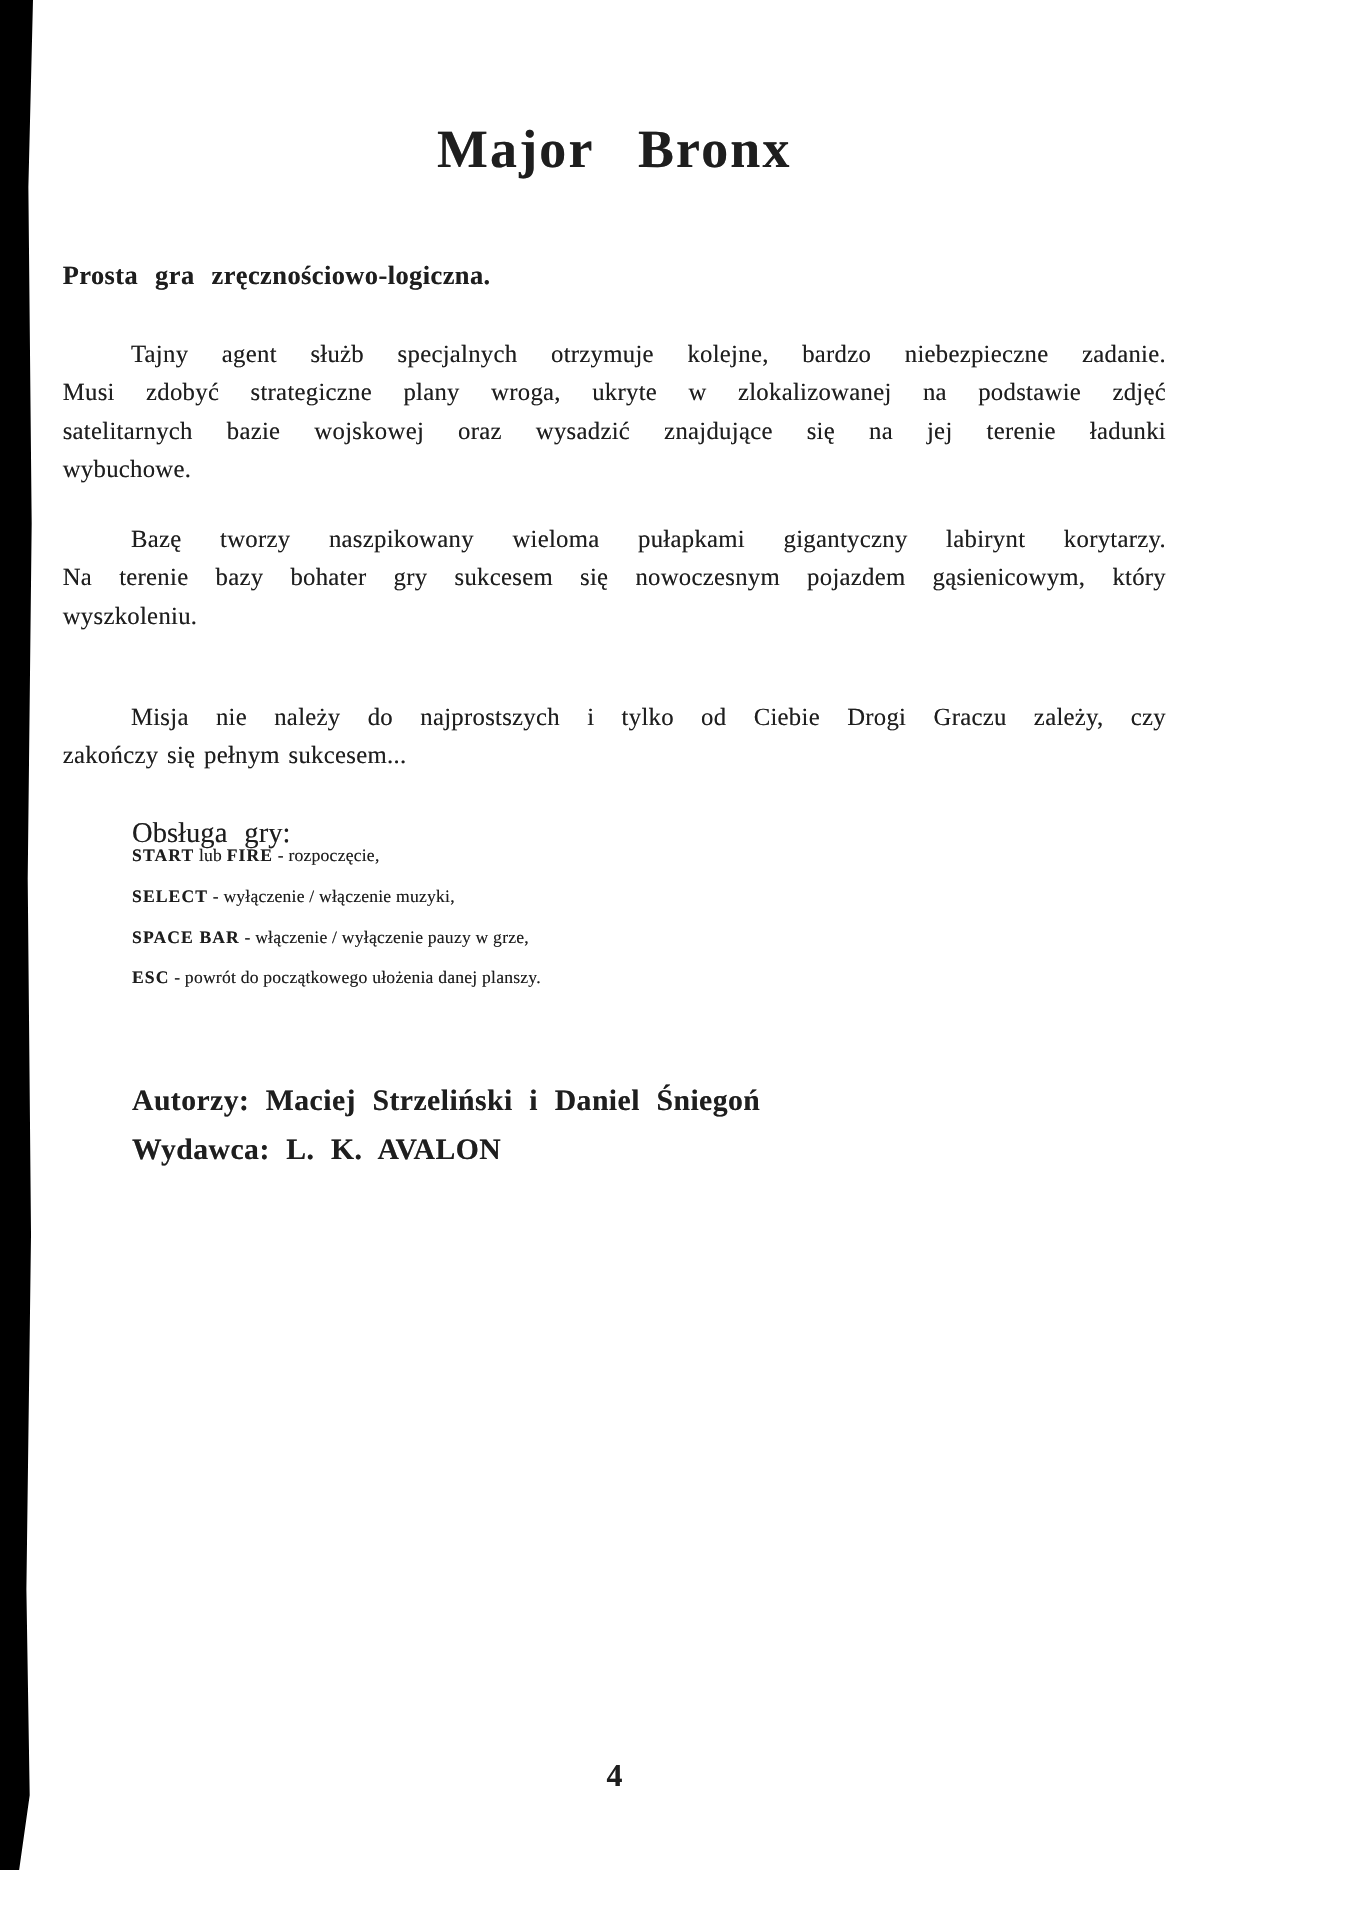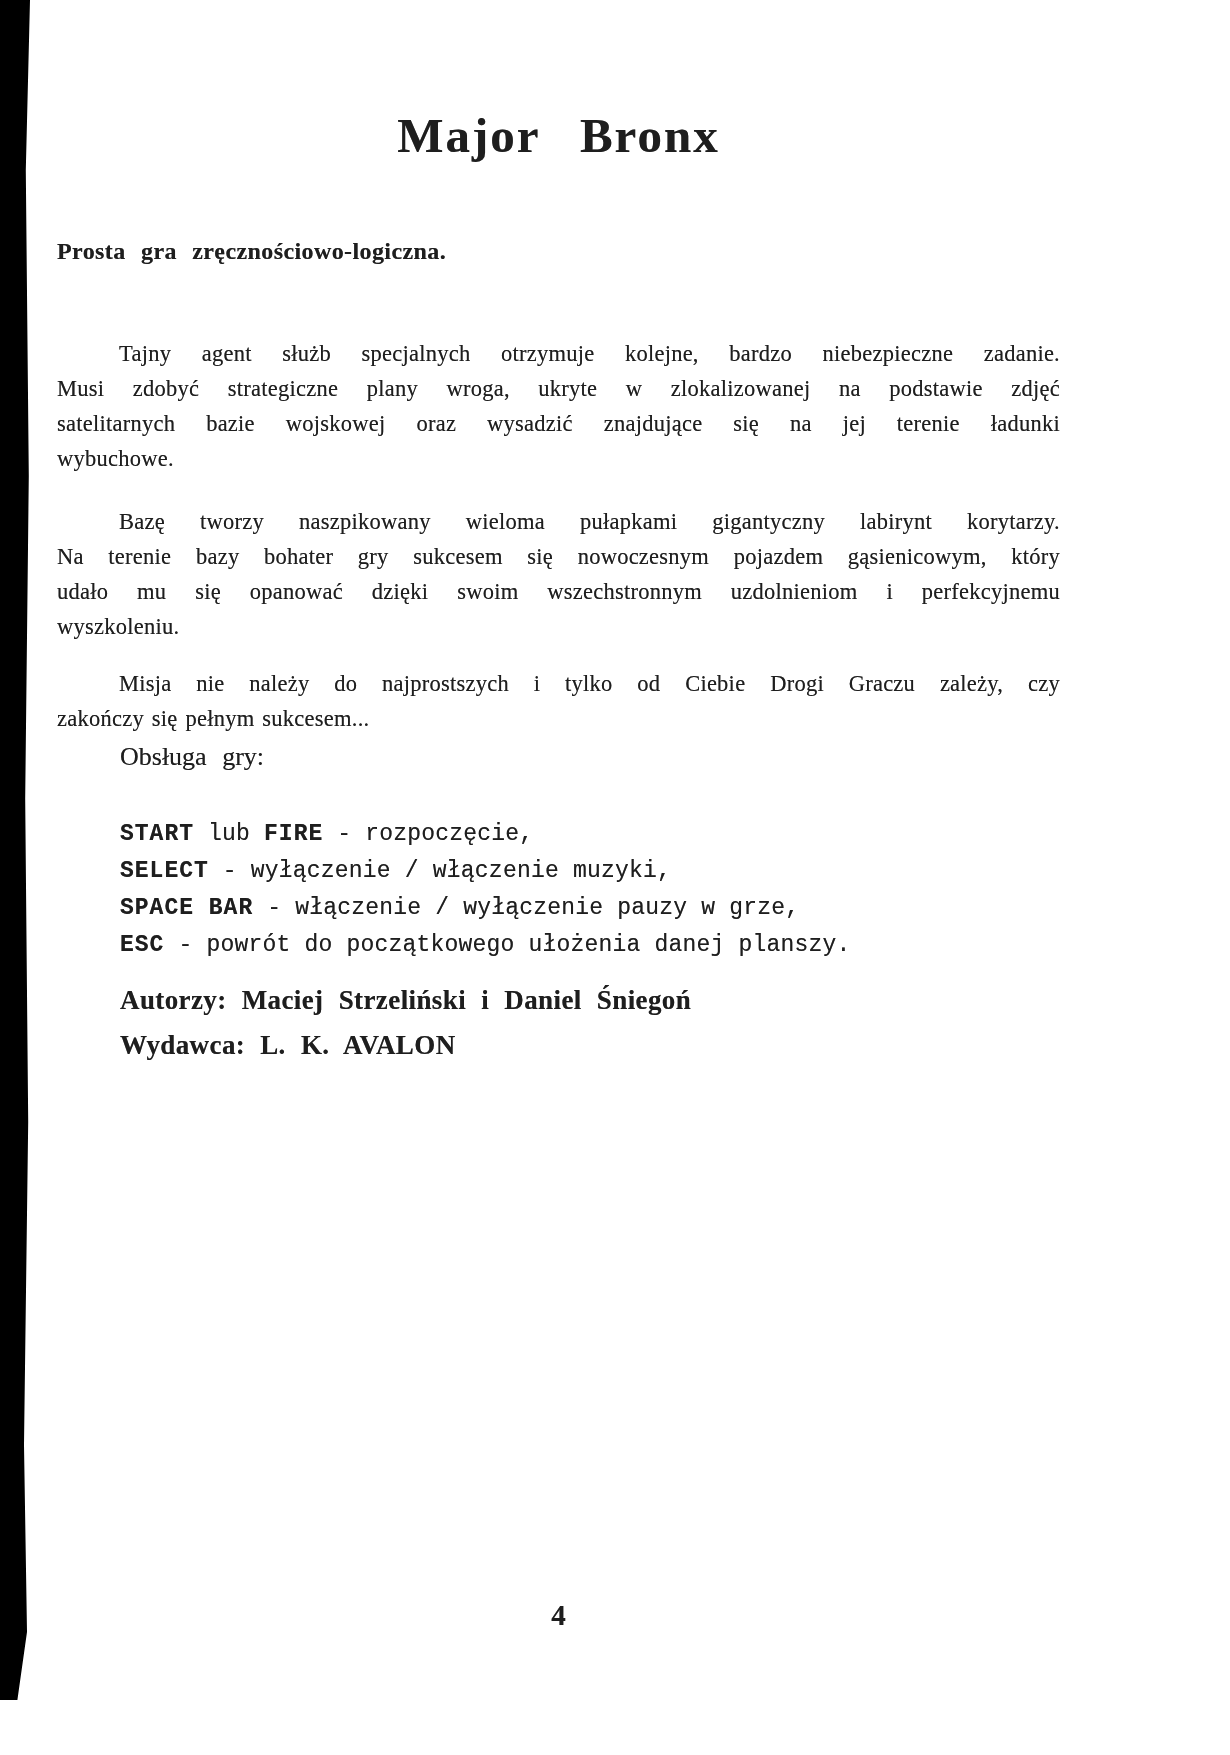--- a/index.html
+++ b/index.html
@@ -38,36 +38,36 @@
     text-align: left;
     font-size: 24px;
     font-weight: bold;
     letter-spacing: 0.4px;
     word-spacing: 9px;
     line-height: 30px;
   }
 
   .para { font-size: 22.5px; line-height: 35px; letter-spacing: 0.25px; word-spacing: 2px; }
   .para .line { display: block; text-align: justify; text-align-last: justify; }
-  .para .line:first-child { text-indent: 62px; margin-top: 32px; }
+  .para .line:first-child { text-indent: 62px; }
   .para .line:last-child { text-align-last: left; }
   .p1 { top: 304px; }
   .p2 { top: 472px; }
   .p3 { top: 634px; }
 
   .controls-heading {
     top: 740px;
     font-size: 26px;
     font-weight: normal;
     word-spacing: 9px;
     line-height: 34px;
     padding-left: 63px;
   }
 
-  .controls { top: 816px; font-size: 23px; line-height: 37px; letter-spacing: 0.2px; padding-left: 63px; font-family: Liberation Mono, monospace; }
+  .controls { top: 760px; font-size: 16px; line-height: 37px; letter-spacing: 0.2px; padding-left: 63px; }
   .ctl-line { display: block; }
   .ctl-key { font-weight: bold; letter-spacing: 1px; }
 
   .credits { top: 978px; font-size: 27px; font-weight: bold; line-height: 45px; letter-spacing: 0.4px; padding-left: 63px; }
   .credit-line { display: block; }
   .credit-line .credit-value { margin-left: 15px; word-spacing: 8px; text-align: center; }
 
   .page-number {
     top: 1597px;
     text-align: center;
@@ -88,21 +88,20 @@
 <p class="block para p1">
     <span class="line">Tajny agent służb specjalnych otrzymuje kolejne, bardzo niebezpieczne zadanie.</span>
     <span class="line">Musi zdobyć strategiczne plany wroga, ukryte w zlokalizowanej na podstawie zdjęć</span>
     <span class="line">satelitarnych bazie wojskowej oraz wysadzić znajdujące się na jej terenie ładunki</span>
     <span class="line">wybuchowe.</span>
   </p>
 
 <p class="block para p2">
     <span class="line">Bazę tworzy naszpikowany wieloma pułapkami gigantyczny labirynt korytarzy.</span>
     <span class="line">Na terenie bazy bohater gry sukcesem się nowoczesnym pojazdem gąsienicowym, który</span>
-    <span class="line">udało mu się opanować dzięki swoim wszechstronnym uzdolnieniom i perfekcyjnemu</span>
     <span class="line">wyszkoleniu.</span>
   </p>
 
 <p class="block para p3">
     <span class="line">Misja nie należy do najprostszych i tylko od Ciebie Drogi Graczu zależy, czy</span>
     <span class="line">zakończy się pełnym sukcesem...</span>
   </p>
 
 <h3 class="block controls-heading">Obsługa gry:</h3>
 

